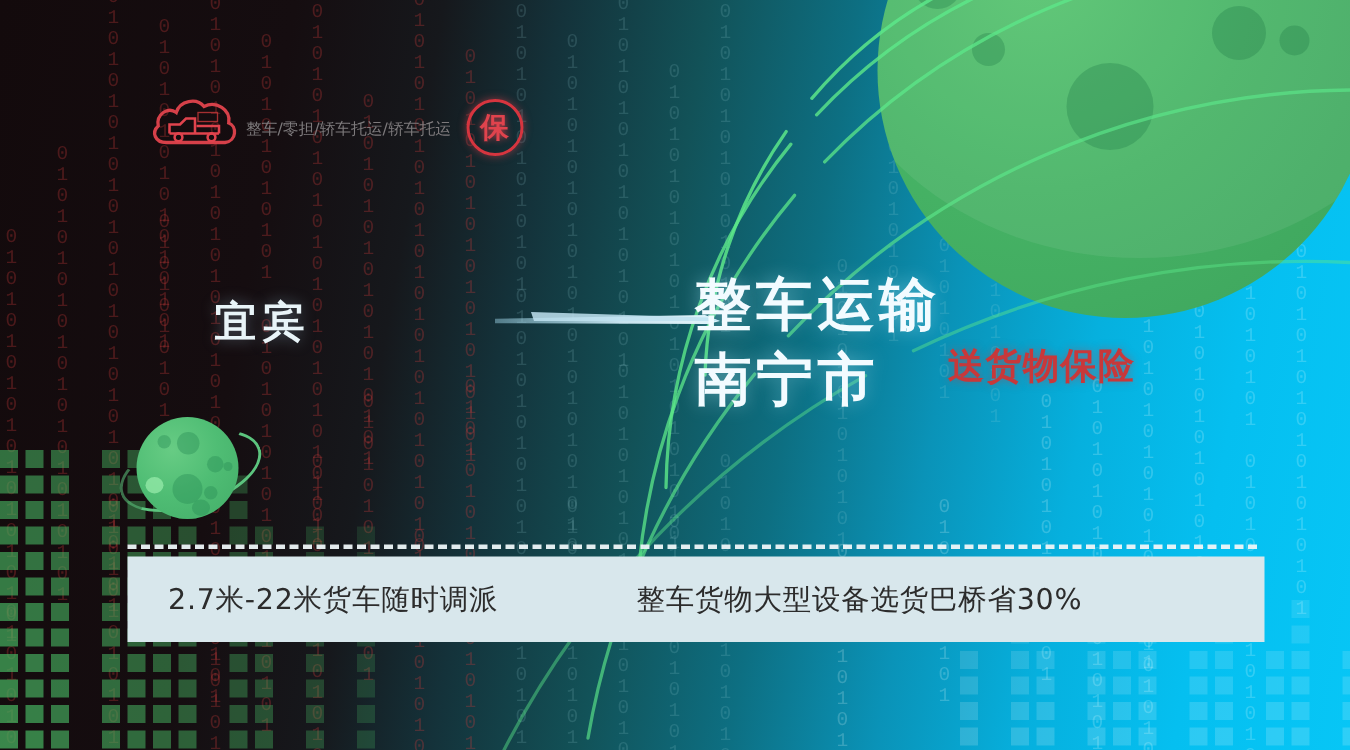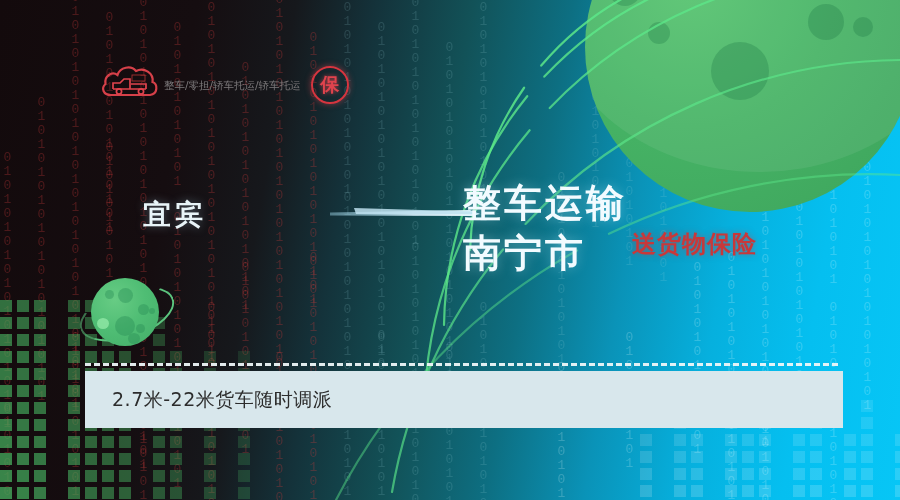--- a/index.html
+++ b/index.html
@@ -459,15 +459,16 @@
   <div id="dest" class="cn">
     <div>整车运输</div>
     <div>南宁市</div>
   </div>
 
   <div id="insure" class="cn">送货物保险</div>
 
   <div id="dashline"></div>
   <div id="bottombar">
     <div class="cell c1 cn">2.7米-22米货车随时调派</div>
+    <div class="cell c2 cn">整车货物大型设备选货巴桥省30%</div>
   </div>
 
 </div>
 
 </body></html>

